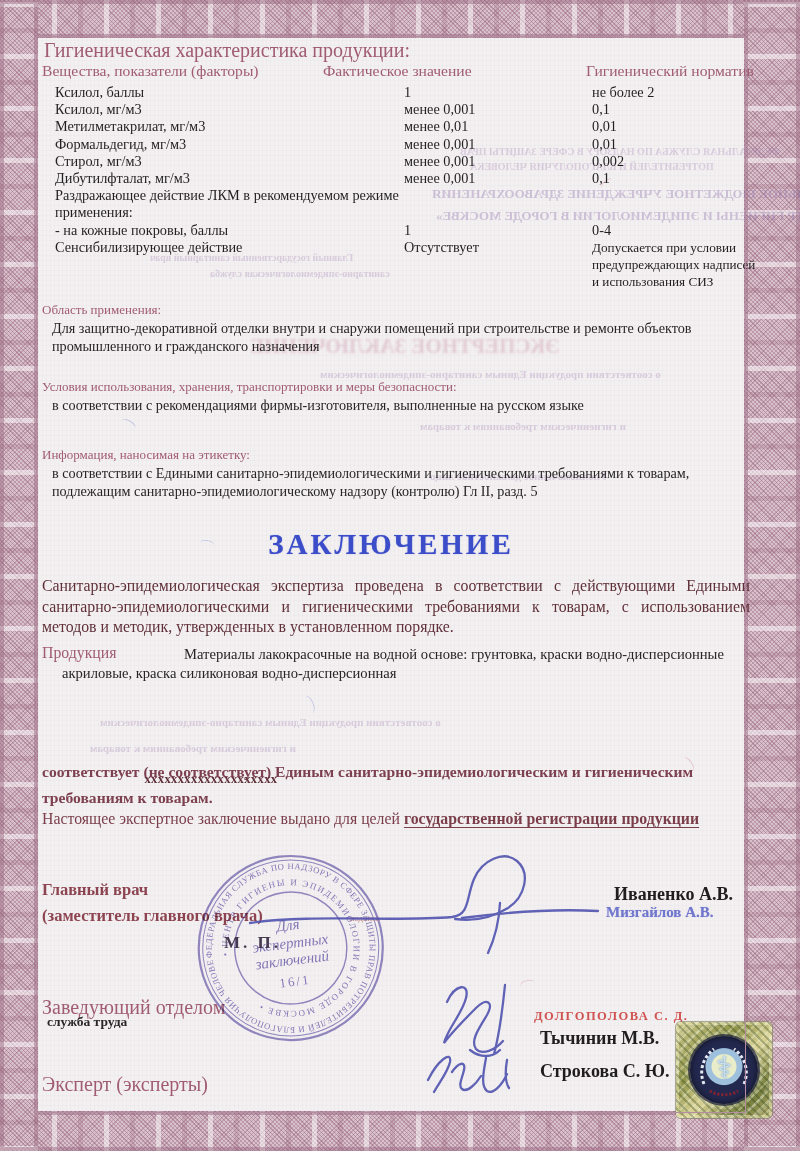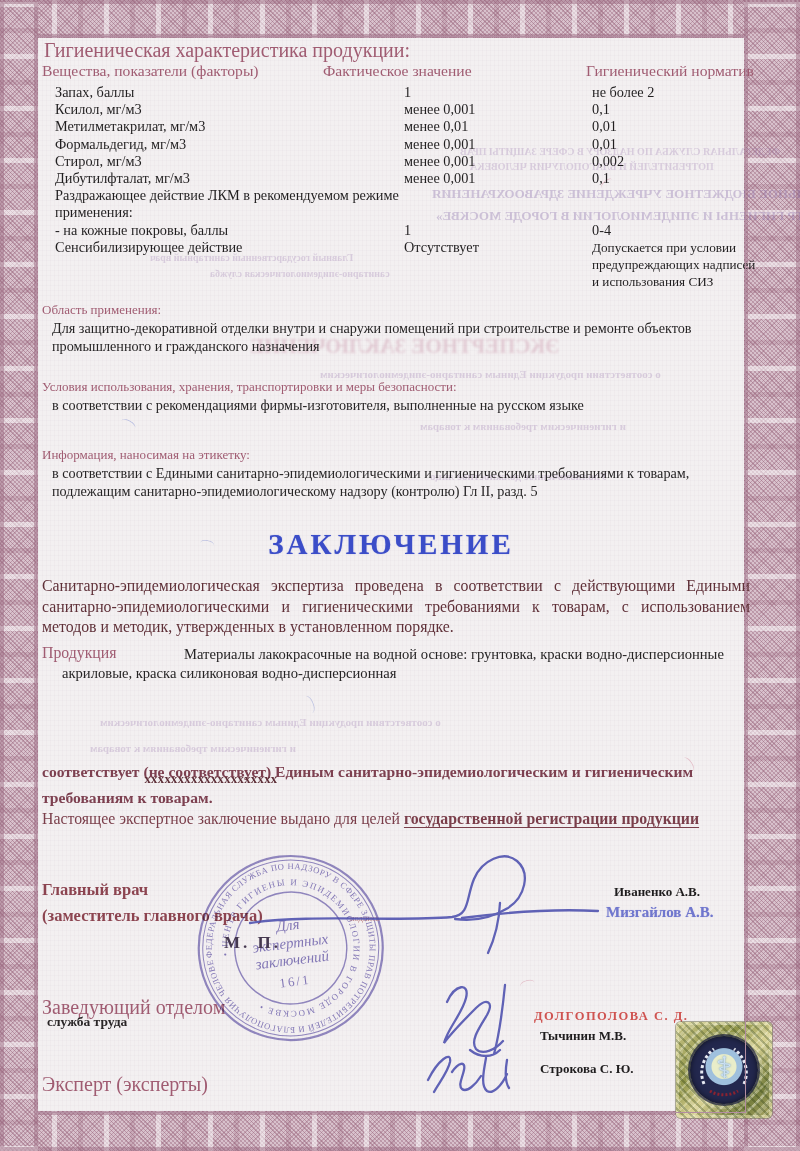--- a/index.html
+++ b/index.html
@@ -59,21 +59,21 @@
   .struck{position:relative;display:inline-block;}
   .struck .xxx{position:absolute;left:1px;top:7px;font-size:12.5px;font-weight:bold;
     color:#5e2f38;letter-spacing:.4px;white-space:nowrap;}
   .purpose{width:708px;font-size:15.8px;color:#7a3e4a;}
   .purpose b{text-decoration:underline;text-underline-offset:3px;}
 
   .role{font-size:16.5px;font-weight:bold;color:#8c4450;}
   .role2{font-size:16.5px;font-weight:bold;color:#8c4450;}
   .role-light{font-size:20px;color:#a05c72;}
   .sub-role{font-size:13.5px;font-weight:bold;color:#2a2627;}
-  .sig-name{font-size:13px;font-weight:bold;color:#1f1d1e;}
+  .sig-name{font-size:18px;font-weight:bold;color:#1f1d1e;}
   .stamp-name-blue{font-size:15px;font-weight:bold;color:#5a62c8;opacity:.85;
     text-shadow:0 0 1px rgba(90,98,200,.5);}
   .stamp-name-red{font-size:12.5px;font-weight:bold;color:#cc4340;letter-spacing:1.5px;opacity:.9;}
   .mp{font-size:17px;font-weight:bold;color:#45384f;letter-spacing:3px;z-index:5;}
   .podpis{font-size:8.5px;color:#bb7d7d;z-index:5;}
 
   
   .ghost{position:absolute;z-index:2;transform:scaleX(-1);color:rgba(157,123,176,.30);
     filter:blur(.6px);white-space:nowrap;font-weight:bold;}
   .g0{left:460px;top:146px;font-size:10px;}
@@ -146,21 +146,21 @@
   <div class="fiber" style="left:680px;top:760px;width:16px;height:8px;border-top:1px solid rgba(200,90,120,.3);transform:rotate(55deg);"></div>
 
   <div class="abs sec-title" style="left:44px;top:39px;font-size:20px;">Гигиеническая характеристика продукции:</div>
 
   <div class="abs mauve tbl-head" style="left:42px;top:62px;">Вещества, показатели (факторы)</div>
   <div class="abs mauve tbl-head" style="left:323px;top:62px;">Фактическое значение</div>
   <div class="abs mauve tbl-head" style="left:586px;top:62px;">Гигиенический норматив</div>
 
   <div class="abs" style="left:42px;top:84px;width:710px;">
     <div class="t-row plain">
-      <span class="c1">Запах, баллы</span>
+      <span class="c1">Ксилол, баллы</span>
       <span class="c2">1</span>
       <span class="c3">не более 2</span>
     </div>
     <div class="t-row plain">
       <span class="c1">Ксилол, мг/м3</span>
       <span class="c2">менее 0,001</span>
       <span class="c3">0,1</span>
     </div>
     <div class="t-row plain">
       <span class="c1">Метилметакрилат, мг/м3</span>

